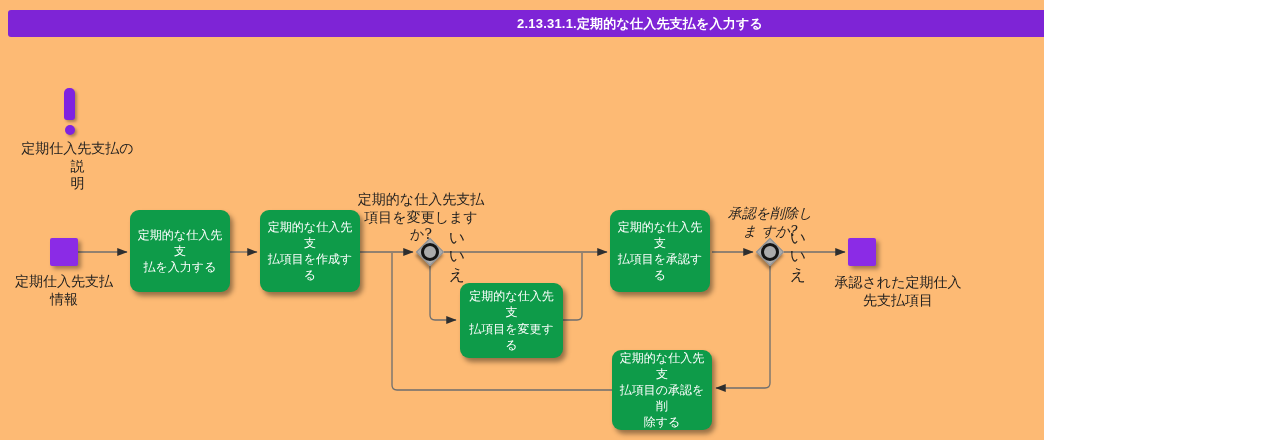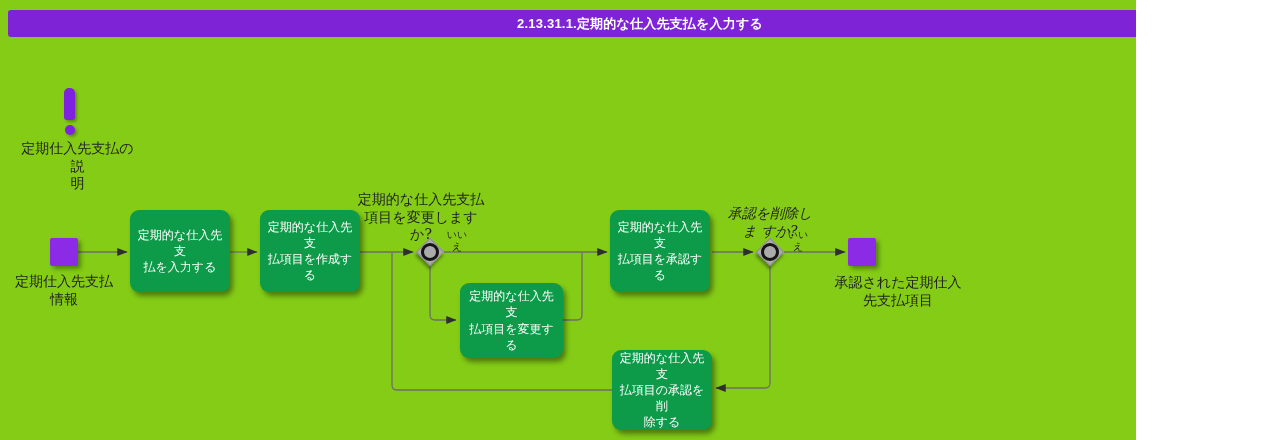--- a/index.html
+++ b/index.html
@@ -1,18 +1,18 @@
 <!DOCTYPE html>
 <html><head>
 <meta charset="utf-8">
 <style>
   * { margin:0; padding:0; box-sizing:border-box; }
   html,body { background:#ffffff; }
   .stage {
-    position:relative; width:1136px; height:440px; background:#84cc16;
+    position:relative; width:1044px; height:440px; background:#fdba74;
     font-family:"DejaVu Serif", serif; overflow:hidden;
   }
   .titlebar {
     position:absolute; left:8px; top:10px; width:1264px; height:27px;
     background:#7e24d6; border-radius:3px;
     display:flex; align-items:center; justify-content:center;
   }
   .titlebar span {
     color:#ffffff; font-family:"Liberation Sans", sans-serif;
     font-weight:bold; font-size:13px; letter-spacing:.2px;
@@ -26,21 +26,21 @@
     white-space:pre-line; padding:4px;
   }
   .sq {
     position:absolute; width:28px; height:28px; background:#8b2be6;
     border-radius:2px; box-shadow:3px 3px 4px rgba(0,0,0,.35);
   }
   .lbl {
     position:absolute; color:#1f1f1f; font-size:14px; line-height:1.25;
     text-align:center; white-space:pre-line;
   }
-  .lbl.small { font-size:10px; line-height:1.15; }
+  .lbl.small { font-size:16px; line-height:1.15; }
   .diamond { position:absolute; width:40px; height:40px; }
   .diamond .shape {
     position:absolute; left:10px; top:10px; width:20px; height:20px;
     background:#ababab; border:1px solid #8f8f8f; transform:rotate(45deg);
     box-shadow:2px 3px 3px rgba(0,0,0,.35);
   }
   .diamond .ring {
     position:absolute; left:11px; top:11px; width:18px; height:18px;
     border:3.5px solid #141414; border-radius:50%;
   }

